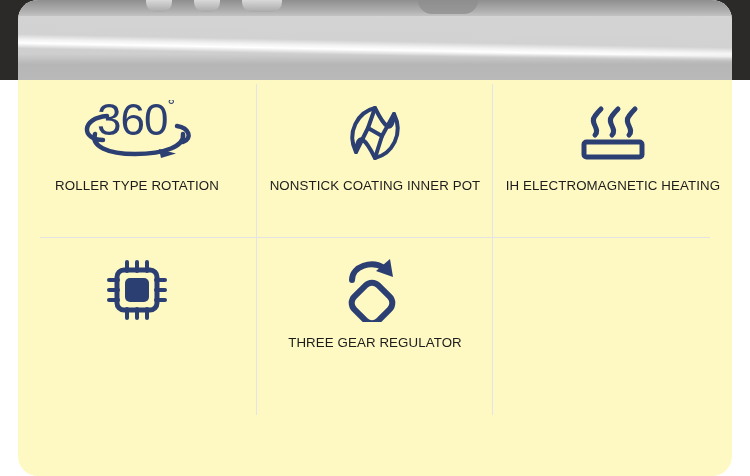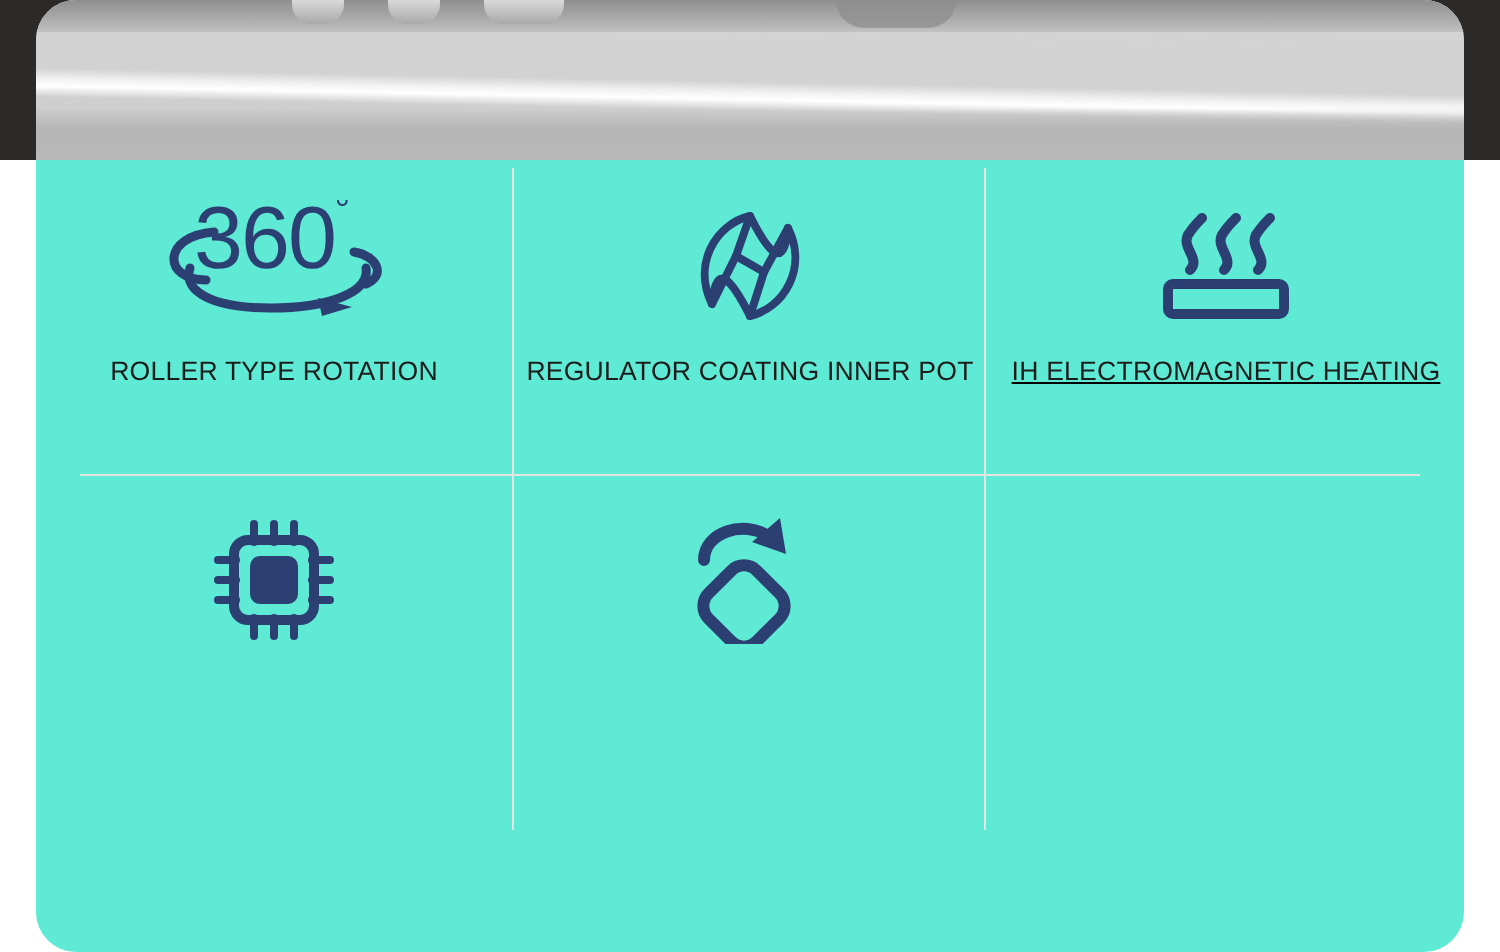--- a/index.html
+++ b/index.html
@@ -98,21 +98,21 @@
     background: linear-gradient(180deg, rgba(168,168,168,0) 0%, #b6b6b6 40%, #b9b9b9 100%);
   }
 
   
   .feature-panel {
     position: absolute;
     left: 18px;
     top: 80px;
     width: 714px;
     height: 396px;
-    background: #5eead4;
+    background: #fef9c3;
     border-bottom-left-radius: 20px;
     border-bottom-right-radius: 20px;
     overflow: hidden;
   }
 
   
   .divider-h {
     position: absolute;
     left: 22px;
     top: 157px;
@@ -143,21 +143,21 @@
 
   .cell {
     position: relative;
     display: flex;
     flex-direction: column;
     align-items: center;
     justify-content: flex-start;
     padding-top: 16px;
     box-sizing: border-box;
   }
-  .cell.row2 { padding-top: 16px; text-decoration: underline; }
+  .cell.row2 { padding-top: 16px; }
 
   .icon-box {
     height: 74px;
     display: flex;
     align-items: center;
     justify-content: center;
   }
 
   .feature-label {
     margin-top: 8px;
@@ -237,21 +237,21 @@
         <div class="icon-box">
           <svg width="62" height="62" viewBox="0 0 62 62">
             <g fill="none" stroke="#2c3f73" stroke-width="4" stroke-linecap="round" stroke-linejoin="round">
               <path d="M12 50 C2 30 14 10 31 6 C40 24 48 34 50 12 C60 32 48 52 31 56 C22 38 14 28 12 50 Z"></path>
               <path d="M31 6 L24 26 L12 50"></path>
               <path d="M50 12 L38 34 L31 56"></path>
               <path d="M24 26 L38 34"></path>
             </g>
           </svg>
         </div>
-        <div class="feature-label">REGULATOR COATING INNER POT</div>
+        <div class="feature-label">NONSTICK COATING INNER POT</div>
       </div>
 
 
       <div class="cell row2">
         <div class="icon-box">
           <svg width="68" height="56" viewBox="0 0 68 56">
             <g fill="none" stroke="#2c3f73" stroke-width="5" stroke-linecap="round">
               <path d="M16 30 C22 24 10 18 16 11 C18 8 20 6 22 4"></path>
               <path d="M33 30 C39 24 27 18 33 11 C35 8 37 6 39 4"></path>
               <path d="M50 30 C56 24 44 18 50 11 C52 8 54 6 56 4"></path>
@@ -286,17 +286,18 @@
       </div>
 
       <div class="cell row2">
         <div class="icon-box">
           <svg width="58" height="64" viewBox="0 0 58 64">
             <path d="M6 22 C6 8 26 2 38 10" fill="none" stroke="#2c3f73" stroke-width="6" stroke-linecap="round"></path>
             <path d="M44 1 L47 19 L30 13 Z" fill="#2c3f73"></path>
             <rect x="9" y="28" width="34" height="34" rx="9" transform="rotate(45 26 45)" fill="none" stroke="#2c3f73" stroke-width="6"></rect>
           </svg>
         </div>
+        <div class="feature-label">THREE GEAR REGULATOR</div>
       </div>
 
     </div>
   </div>
 </div>
 
 </body></html>

